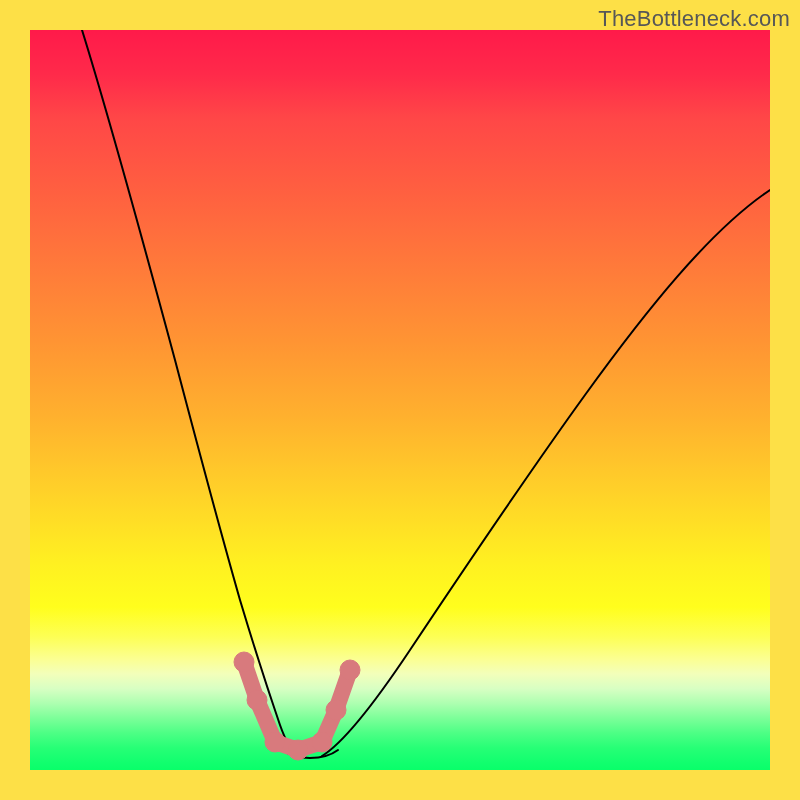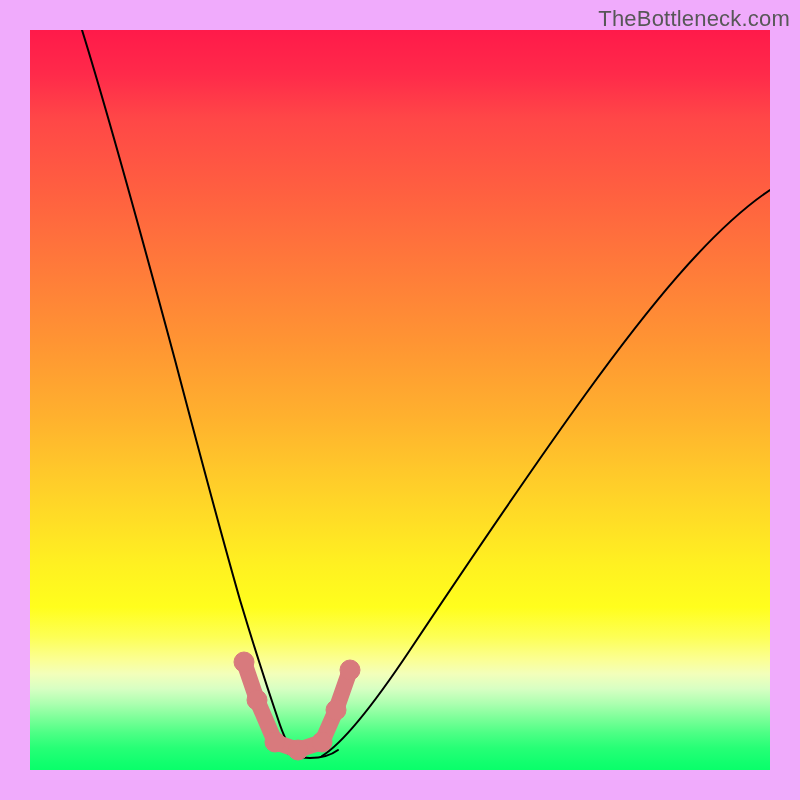--- a/index.html
+++ b/index.html
@@ -10,21 +10,21 @@
     overflow: hidden;
     background: #000;
     font-family: Arial, Helvetica, sans-serif;
   }
   .frame {
     position: absolute;
     top: 0;
     left: 0;
     width: 800px;
     height: 800px;
-    background: #f0abfc;
+    background: #fde047;
   }
   .plot {
     position: absolute;
     top: 30px;
     left: 30px;
     width: 740px;
     height: 740px;
     overflow: hidden;
   }
   .gradient-bg {

